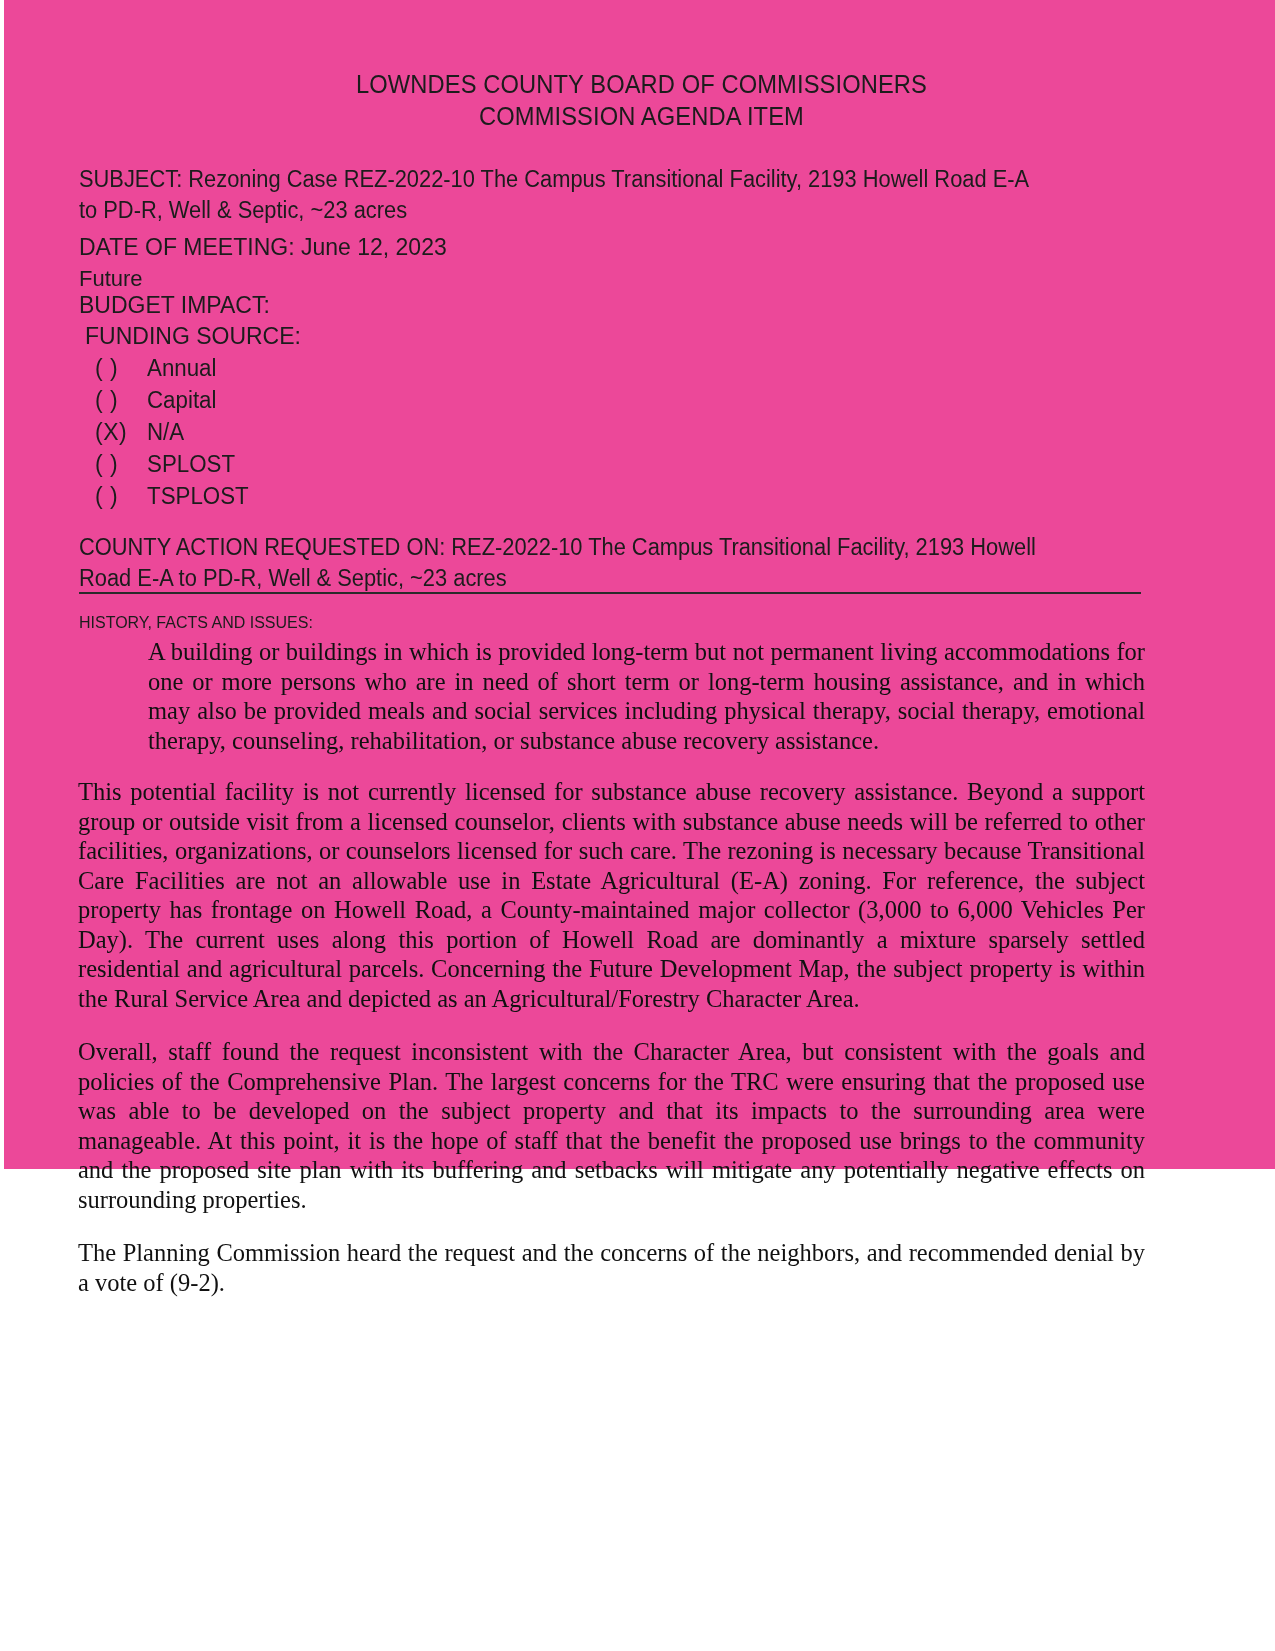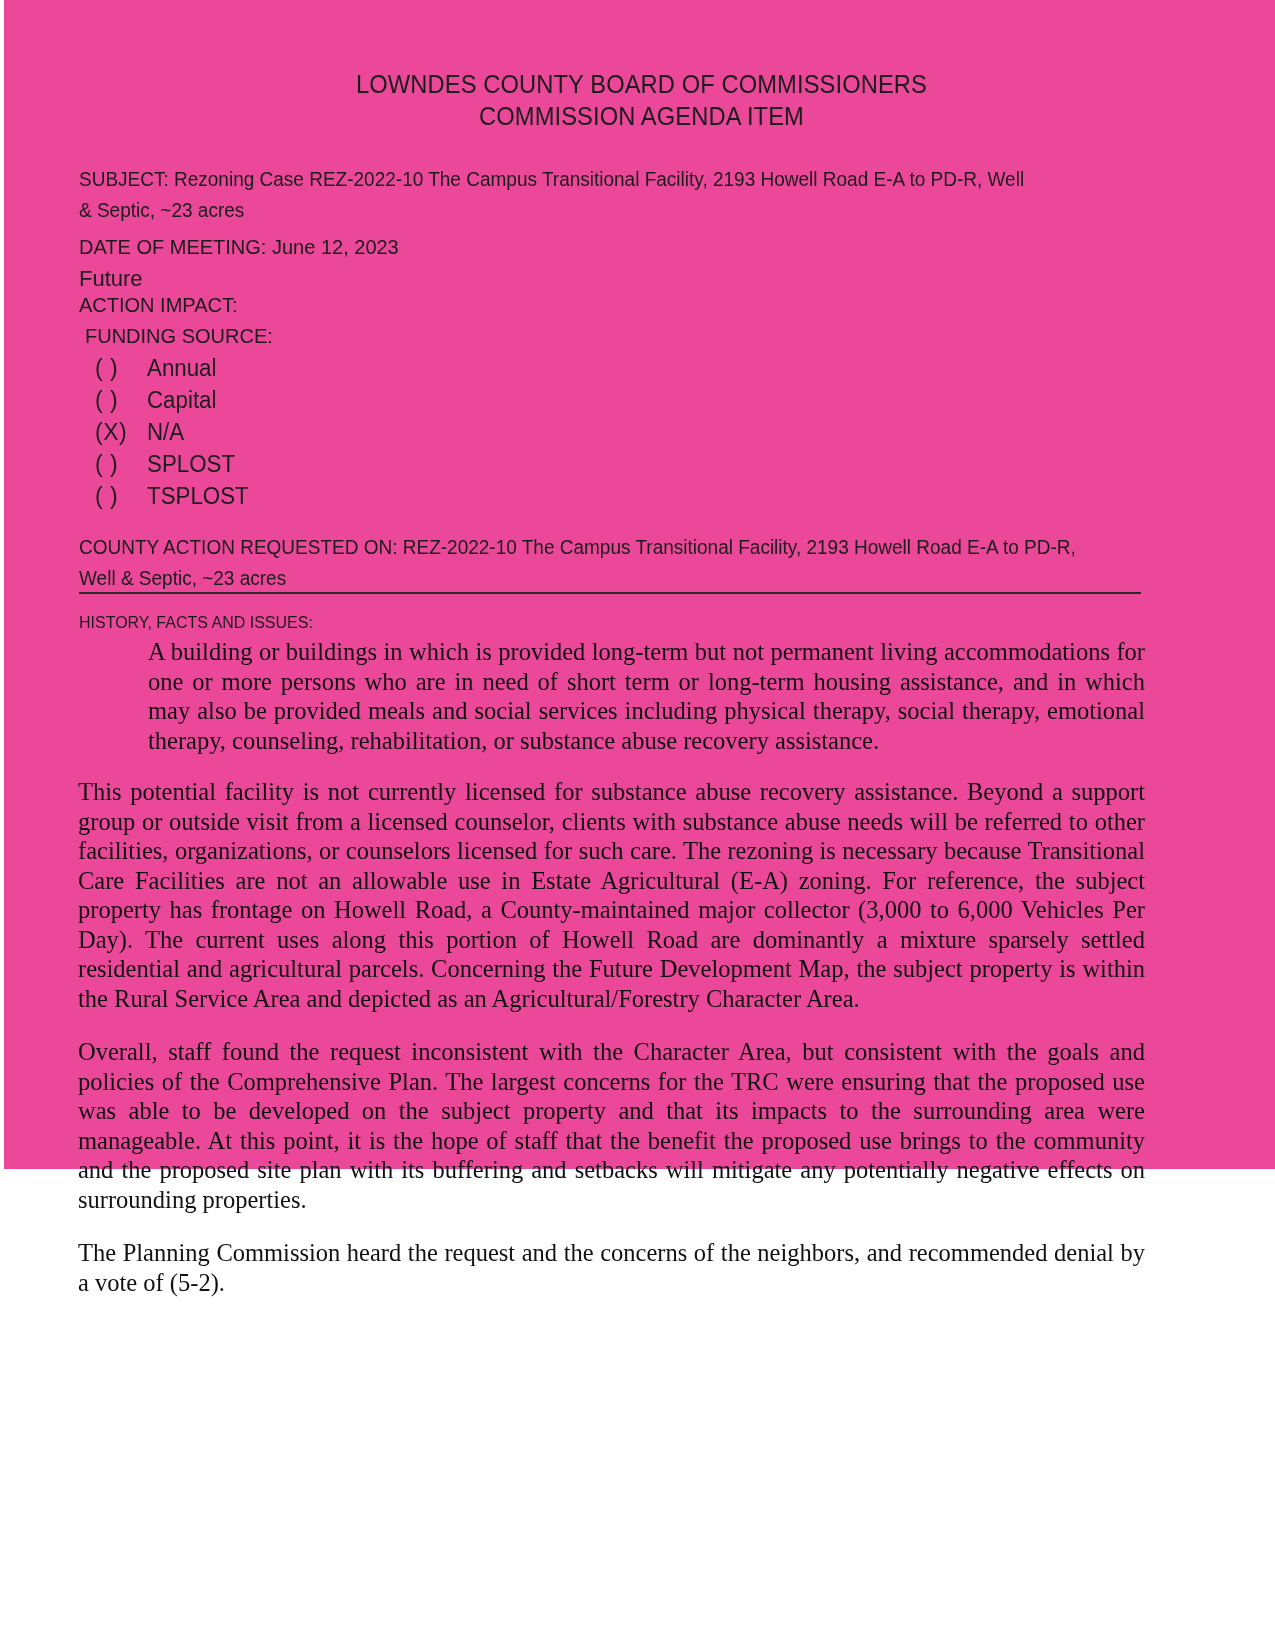--- a/index.html
+++ b/index.html
@@ -44,21 +44,21 @@
   
   .form-region {
     position: absolute;
     left: 75px;
     top: 0;
     width: 1065px;
   }
 
   .sans-block {
     font-family: "Liberation Sans", sans-serif;
-    font-size: 20px;
+    font-size: 23px;
     line-height: 31px;
     color: #1c1c1c;
   }
   .sans-block .sq {
     transform: scaleX(0.95);
     transform-origin: left center;
     display: block;
   }
 
   .subject {
@@ -183,21 +183,21 @@
     <div class="subject sans-block">
       <span class="sq" style="display:inline-block;">SUBJECT: Rezoning Case REZ-2022-10 The Campus Transitional Facility, 2193 Howell Road E-A to PD-R, Well &amp; Septic, ~23 acres</span>
     </div>
 
     <div class="meetingrow">
       <div class="sans-block">DATE OF MEETING: June 12, 2023</div>
       <div class="sans-block other">Future</div>
     </div>
 
     <div class="budget sans-block">
-      <div>ACTION IMPACT:</div>
+      <div>BUDGET IMPACT:</div>
       <div class="l2">FUNDING SOURCE:</div>
     </div>
 
     <ul class="fund-list">
       <li>
         <span class="mark">(  )</span>
         <span class="lbl">Annual</span>
       </li>
       <li>
         <span class="mark">(  )</span>
@@ -227,16 +227,16 @@
   <div class="rule"></div>
 
   <div class="body-region">
 
     <blockquote class="quote">
       <p>A building or buildings in which is provided long-term but not permanent living accommodations for one or more persons who are in need of short term or long-term housing assistance, and in which may also be provided meals and social services including physical therapy, social therapy, emotional therapy, counseling, rehabilitation, or substance abuse recovery assistance.</p>
     </blockquote>
 
     <p>This potential facility is not currently licensed for substance abuse recovery assistance.  Beyond a support group or outside visit from a licensed counselor, clients with substance abuse needs will be referred to other facilities, organizations, or counselors licensed for such care.  The rezoning is necessary because Transitional Care Facilities are not an allowable use in Estate Agricultural (E-A) zoning.  For reference, the subject property has frontage on Howell Road, a County-maintained major collector (3,000 to 6,000 Vehicles Per Day).  The current uses along this portion of Howell Road are dominantly a mixture sparsely settled residential and agricultural parcels.   Concerning the Future Development Map, the subject property is within the Rural Service Area and depicted as an Agricultural/Forestry Character Area.</p>
     <p>Overall, staff found the request inconsistent with the Character Area, but consistent with the goals and policies of the Comprehensive Plan. The largest concerns for the TRC were ensuring that the proposed use was able to be developed on the subject property and that its impacts to the surrounding area were manageable. At this point, it is the hope of staff that the benefit the proposed use brings to the community and the proposed site plan with its buffering and setbacks will mitigate any potentially negative effects on surrounding properties.</p>
-    <p class="last">The Planning Commission heard the request and the concerns of the neighbors, and recommended denial by a vote of (5-2).</p>
+    <p class="last">The Planning Commission heard the request and the concerns of the neighbors, and recommended denial by a vote of (9-2).</p>
   </div>
 
 </div>
 
 </body></html>

